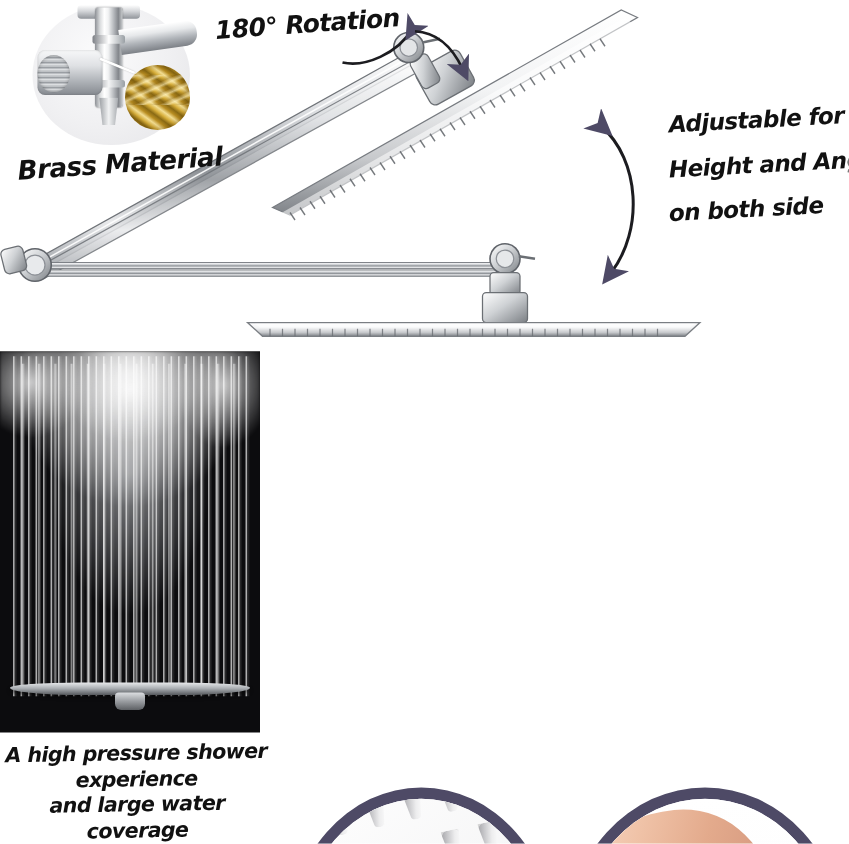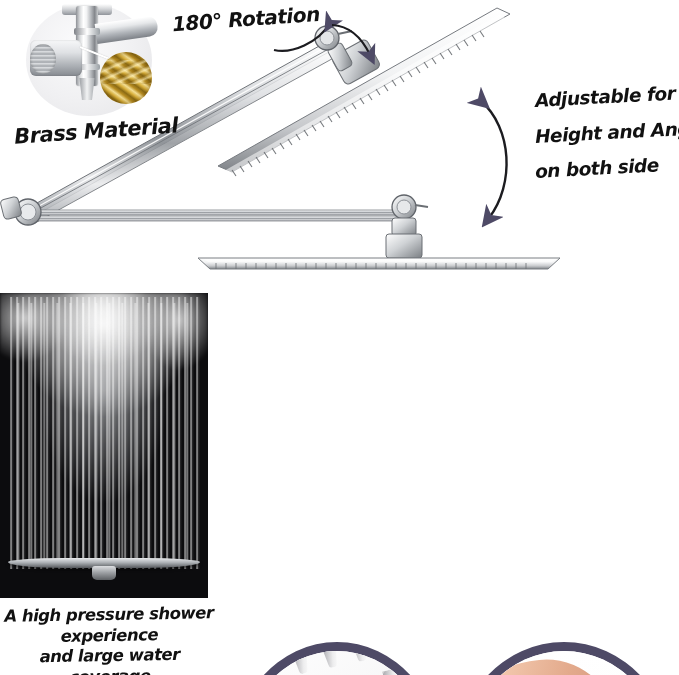--- a/index.html
+++ b/index.html
@@ -164,21 +164,21 @@
     margin-bottom: 17px;
     transform: rotate(-3deg);
   }
 
   
   #art-svg, #arrow-svg { position: absolute; left: 0; top: 0; }
 
   
   #bottom-panel {
     position: absolute;
-    left: 0; top: 292px;
+    left: 0; top: 280px;
     width: 649px; height: 383px;
   }
 
   
   #waterfall-photo {
     position: absolute;
     left: 0px; top: 1px;
     width: 208px; height: 305px;
     background: #0c0c0e;
     overflow: hidden;

